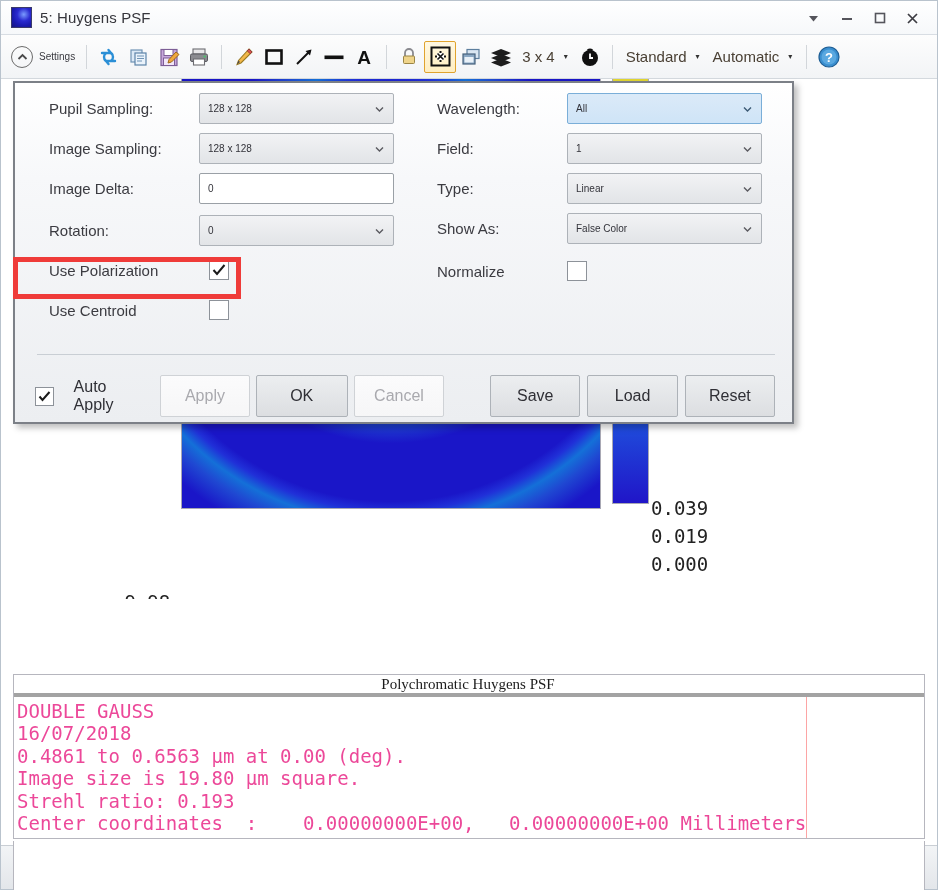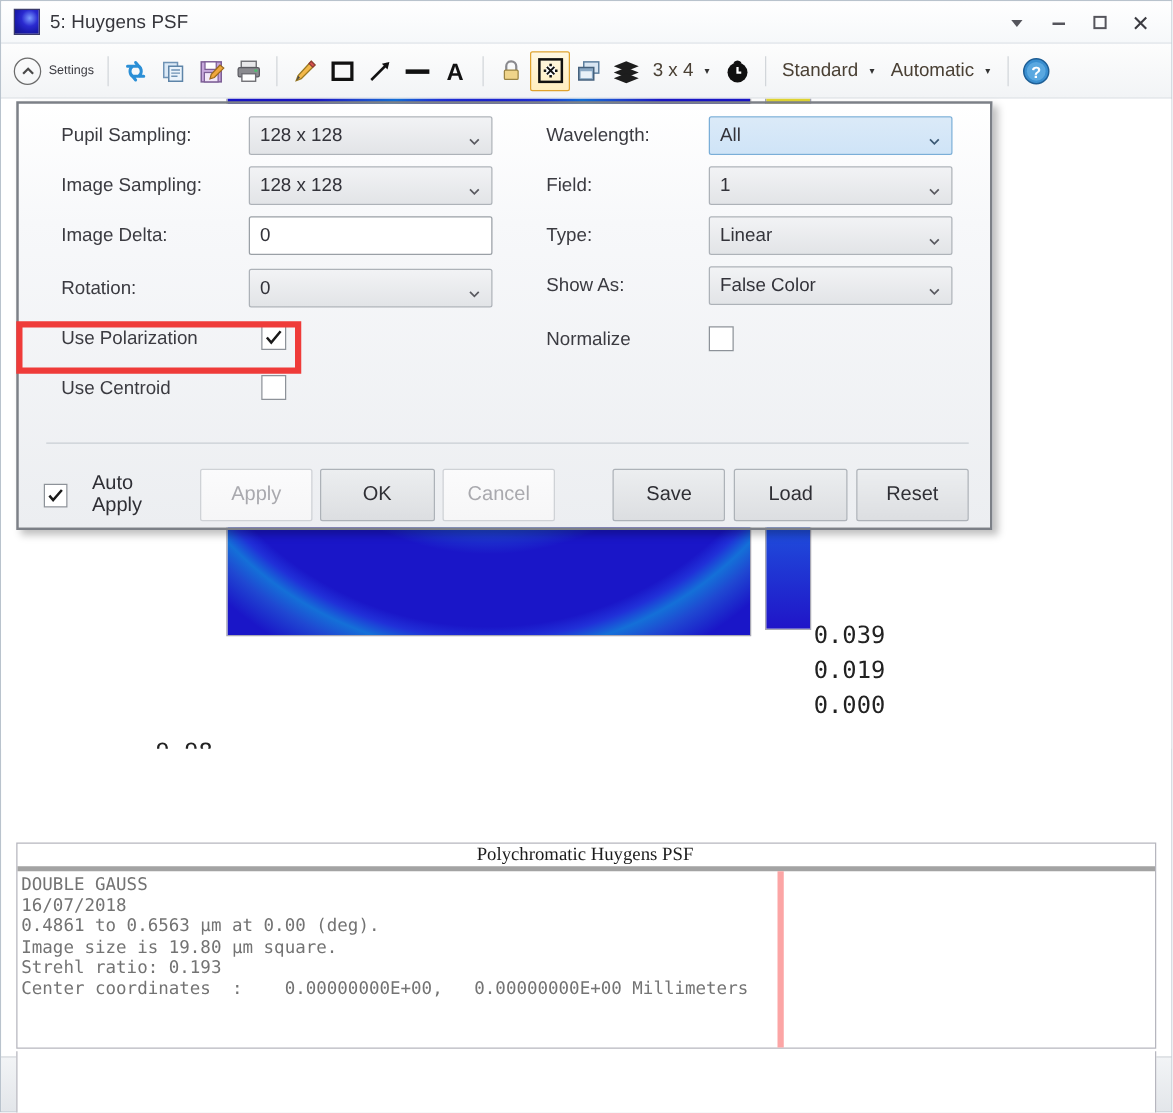--- a/index.html
+++ b/index.html
@@ -118,22 +118,22 @@
     border:1px solid #b6b6be; background:#fff;
   }
   #info-header {
     height:22px; border-bottom:4px solid #a3a3a3;
     font-family:Liberation Serif, serif; font-size:15px; color:#1c1c1c;
     display:flex; align-items:center; justify-content:center;
     padding-right:2px;
   }
   #info-body { display:flex; height:calc(100% - 22px); }
   #info-left {
-    flex:0 0 613px; border-right:5px solid #fca5a5; padding:3px 0 0 3px;
-    font-family:"DejaVu Sans Mono", monospace; font-size:14px; color:#737373;
+    flex:0 0 613px; border-right:1px solid #fca5a5; padding:3px 0 0 3px;
+    font-family:"DejaVu Sans Mono", monospace; font-size:19px; color:#ec4899;
     line-height:1.18; white-space:pre;
   }
   #info-right {
     flex:1 1 auto; position:relative;
     font-family:"DejaVu Sans Mono", monospace; font-size:14px; color:#1c1c1c;
     text-align:center; line-height:1.15;
   }
   #info-right-inner {
     position:absolute; left:0; right:0; top:46px;
     border-top:1px solid #b6b6be; padding-top:4px; white-space:pre;
@@ -151,21 +151,21 @@
     box-shadow:4px 4px 6px rgba(0,0,0,.25);
     z-index:20;
   }
   .row { position:absolute; display:flex; align-items:center; }
   .lbl { font-size:15px; color:#3b3b41; white-space:nowrap;margin-left:16px; }
 
   .ctl {
     height:31px; border:1px solid #adb2b8; border-radius:2px;
     background:linear-gradient(#f2f3f5,#e2e4e7);
     display:flex; align-items:center; padding:0 8px;
-    font-size:15px; color:#33333a; position:relative;
+    font-size:10px; color:#33333a; position:relative;
   }
   .ctl.text-input {
     background:#ffffff; border:1px solid #9aa0a6;
   }
   .ctl.focused {
     background:linear-gradient(#dbeaf8,#cfe4f7); border:1px solid #7aaed8;
   }
   .ctl .chev {
     position:absolute; right:9px; top:50%; transform:translateY(-50%);
     width:9px; height:9px;

